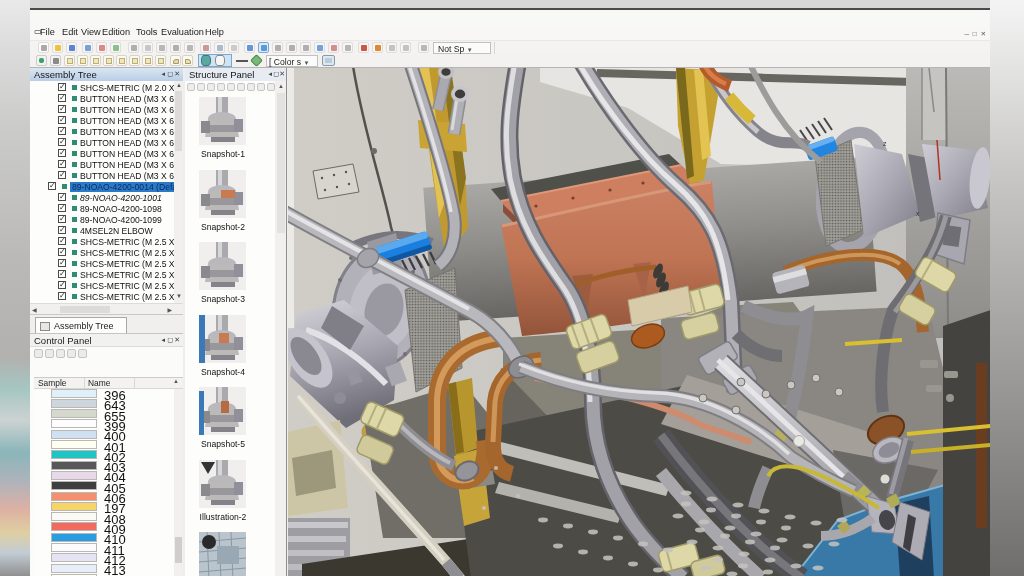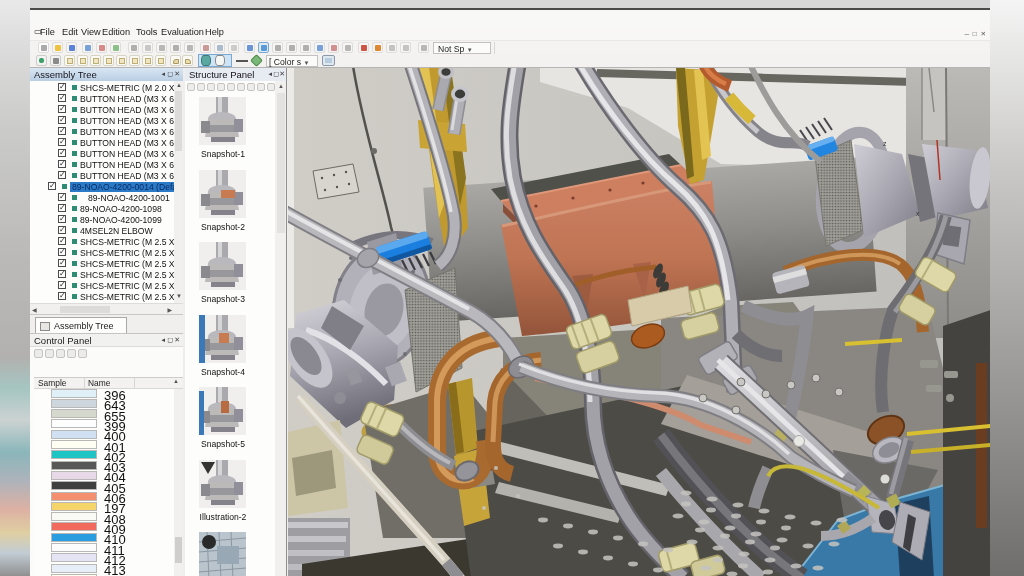--- a/index.html
+++ b/index.html
@@ -262,21 +262,21 @@
               <span class="tlab" style="left:50px;">BUTTON HEAD (M3 X 6 L(</span>
             </div>
             <div class="trow" style="top:101px;left:0px">
               <div class="cb" style="left:18px"></div>
               <div class="ticon" style="left:32px"></div>
               <span class="tlab" style="left:40px;background:#2b7ac8;color:#0b2d62;padding:0 2px;">89-NOAO-4200-0014 (Defa</span>
             </div>
             <div class="trow" style="top:112px;left:0px">
               <div class="cb" style="left:28px"></div>
               <div class="ticon" style="left:42px"></div>
-              <span class="tlab" style="left:58px;">89-NOAO-4200-1001</span>
+              <span class="tlab" style="left:50px;font-style:italic;">89-NOAO-4200-1001</span>
             </div>
             <div class="trow" style="top:123px;left:0px">
               <div class="cb" style="left:28px"></div>
               <div class="ticon" style="left:42px"></div>
               <span class="tlab" style="left:50px;">89-NOAO-4200-1098</span>
             </div>
             <div class="trow" style="top:134px;left:0px">
               <div class="cb" style="left:28px"></div>
               <div class="ticon" style="left:42px"></div>
               <span class="tlab" style="left:50px;">89-NOAO-4200-1099</span>

